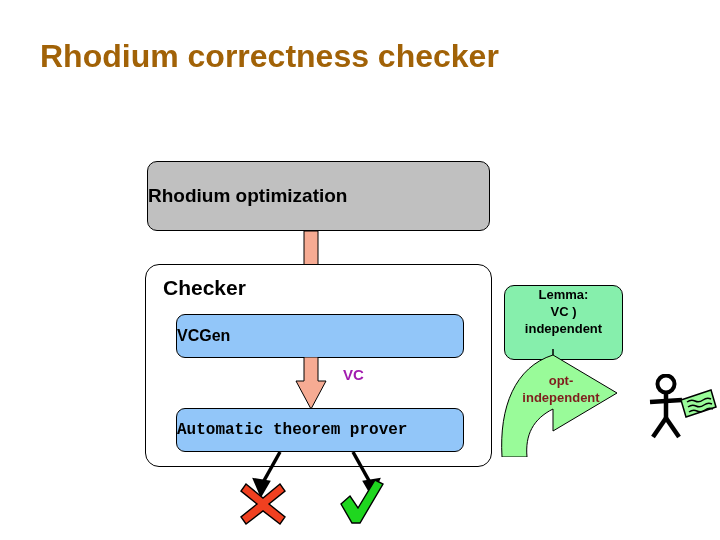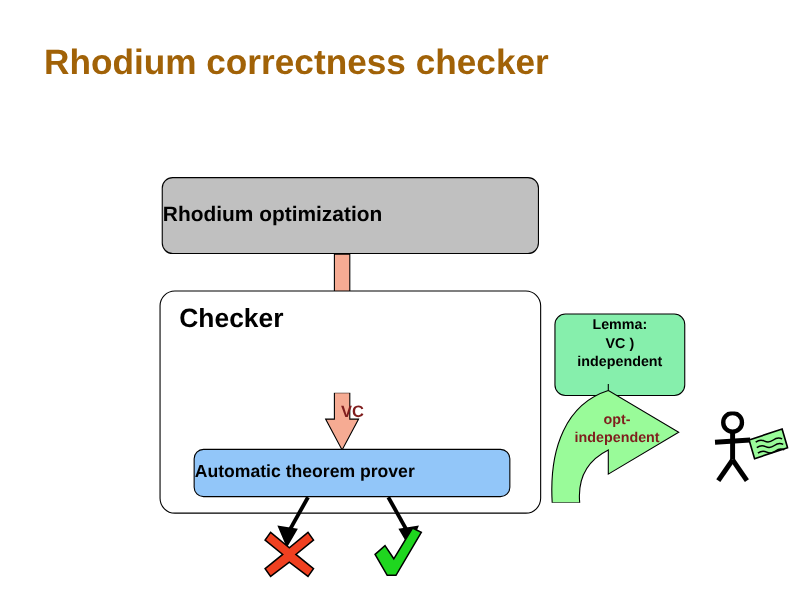--- a/index.html
+++ b/index.html
@@ -66,63 +66,64 @@
     height: 203px;
     background: #ffffff;
     border-radius: 14px;
     display: block;
   }
 
   .checker-label {
     position: absolute;
     left: 163px;
     top: 276px;
-    font-size: 24px;
+    font-size: 21px;
     font-weight: bold;
     color: #000000;
   }
 
   .box-vcgen {
     left: 176px;
     top: 314px;
     width: 288px;
     height: 44px;
     background: #92c6f9;
     font-size: 16px;
   }
 
   .box-atp {
     left: 176px;
     top: 408px;
     width: 288px;
     height: 44px;
     background: #92c6f9;
     font-size: 16px;
+    font-family: Liberation Mono, monospace;
   }
 
   .box-lemma {
     left: 504px;
     top: 285px;
     width: 119px;
     height: 75px;
     background: #86efac;
     font-size: 13px;
     line-height: 17px;
     border-radius: 10px;
     flex-direction: column;
   }
   .box-lemma span { display: block; }
 
   .vc-label {
     position: absolute;
-    left: 310px;
+    left: 343px;
     top: 366px;
     font-size: 15px;
     font-weight: bold;
-    color: #7f1d1d;
+    color: #a21caf;
   }
 
   
   .fat-arrow {
     position: absolute;
   }
 
   
   .green-arrow {
     position: absolute;
@@ -187,20 +188,23 @@
     <span>Rhodium optimization</span>
   </div>
 
   <svg class="fat-arrow" style="left:295px; top:231px;" width="32" height="86" viewBox="0 0 32 86">
     <polygon points="9,0 23,0 23,56 31,56 16,85 1,56 9,56" fill="#f6ab93" stroke="#000000" stroke-width="1"></polygon>
   </svg>
 
   <div class="rbox box-checker"></div>
   <div class="checker-label">Checker</div>
 
+  <div class="rbox box-vcgen">
+    <span>VCGen</span>
+  </div>
 
   <svg class="fat-arrow" style="left:295px; top:357px;" width="32" height="53" viewBox="0 0 32 53">
     <polygon points="9,0 23,0 23,24 31,24 16,52 1,24 9,24" fill="#f6ab93" stroke="#000000" stroke-width="1"></polygon>
   </svg>
   <div class="vc-label">VC</div>
 
   <div class="rbox box-atp">
     <span>Automatic theorem prover</span>
   </div>
 

